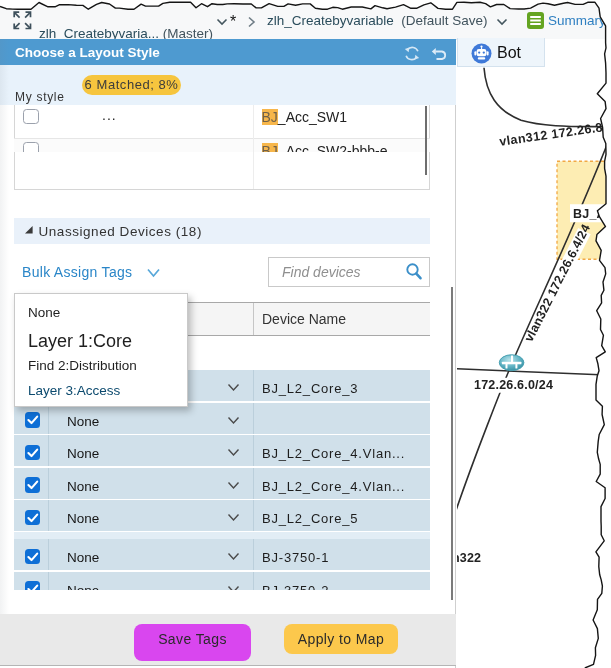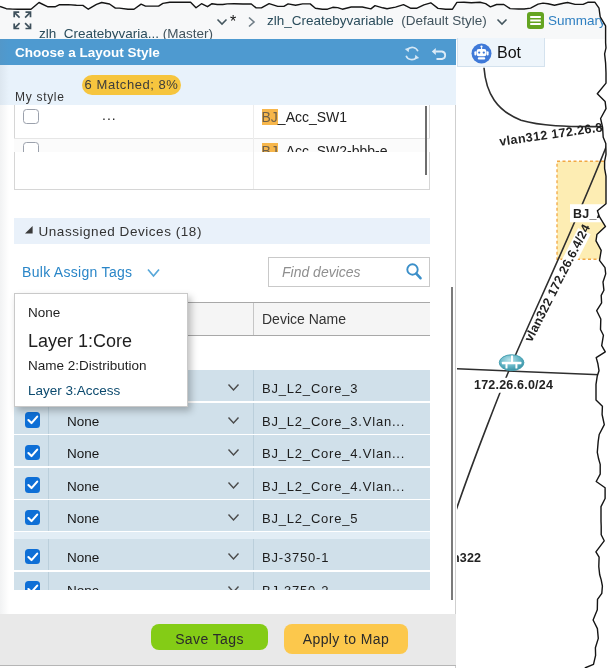--- a/index.html
+++ b/index.html
@@ -23,21 +23,21 @@
   </g>
 </svg>
 <div class="abs" style="left:39px;top:13px;font-size:13.5px;color:#2b4d5c;white-space:pre;margin-top:13px;">zlh_Createbyvaria... <span style="color:#41535d">(Master)</span></div>
 <svg class="abs" style="left:216px;top:18px" width="12" height="8" viewBox="0 0 12 8">
     <polyline points="1.5,1.5 6,6 10.5,1.5" stroke="#44565f" stroke-width="1.6" fill="none"></polyline>
   </svg>
 <div class="abs" style="left:230px;top:13px;font-size:16px;color:#111;">*</div>
 <svg class="abs" style="left:247px;top:16px" width="9" height="12" viewBox="0 0 9 12">
     <polyline points="2,1.5 7,6 2,10.5" stroke="#6f7d86" stroke-width="1.6" fill="none"></polyline>
   </svg>
-<div class="abs" style="left:267px;top:13px;font-size:13.5px;color:#2b4d5c;white-space:pre;">zlh_Createbyvariable  <span style="color:#41535d">(Default Style)</span></div>
+<div class="abs" style="left:267px;top:13px;font-size:13.5px;color:#2b4d5c;white-space:pre;">zlh_Createbyvariable  <span style="color:#41535d">(Default Save)</span></div>
 <svg class="abs" style="left:496px;top:18px" width="12" height="8" viewBox="0 0 12 8">
     <polyline points="1.5,1.5 6,6 10.5,1.5" stroke="#44565f" stroke-width="1.6" fill="none"></polyline>
   </svg>
 <div class="abs" style="left:527px;top:11.5px;width:17px;height:17px;border-radius:3px;background:#64a421;"></div>
 <svg class="abs" style="left:527px;top:11.5px" width="17" height="17" viewBox="0 0 17 17">
   <g stroke="#fff" stroke-width="2">
       <line x1="3.2" y1="5" x2="13.8" y2="5"></line>
       <line x1="3.2" y1="8.5" x2="13.8" y2="8.5"></line>
       <line x1="3.2" y1="12" x2="13.8" y2="12"></line>
     </g>
@@ -169,21 +169,20 @@
       <div class="abs" style="left:239px;top:0;width:1px;height:31.2px;background:rgba(150,175,192,0.35);"></div>
       <div class="abs" style="left:10.5px;top:9.5px;width:15.5px;height:15.5px;border-radius:3.5px;background:#0e6fd6;">
         <svg width="15.5" height="15.5" viewBox="0 0 15.5 15.5" style="position:absolute;left:0;top:0;">
           <polyline points="3.4,8.0 6.5,11.1 12.2,4.6" stroke="#fff" stroke-width="2.1" fill="none" stroke-linecap="round" stroke-linejoin="round"></polyline>
         </svg>
       </div>
       <div class="abs" style="left:53px;top:11px;font-size:13.5px;color:#161616;">None</div>
       <svg class="abs" style="left:213px;top:13px" width="13" height="9" viewBox="0 0 13 9">
         <polyline points="1.5,1.5 6.5,7 11.5,1.5" stroke="#4a4a4a" stroke-width="1.4" fill="none"></polyline>
       </svg>
-      <div class="abs" style="left:248px;top:11px;font-size:13px;letter-spacing:0.8px;color:#1d1d1d;">BJ_L2_Core_3.Vlan...</div>
     </div>
     <div class="abs" style="left:0;top:98.8px;width:416px;height:31.2px;background:#d0e0ea;">
       <div class="abs" style="left:34px;top:0;width:1px;height:31.2px;background:rgba(150,175,192,0.35);"></div>
       <div class="abs" style="left:239px;top:0;width:1px;height:31.2px;background:rgba(150,175,192,0.35);"></div>
       <div class="abs" style="left:10.5px;top:9.5px;width:15.5px;height:15.5px;border-radius:3.5px;background:#0e6fd6;">
         <svg width="15.5" height="15.5" viewBox="0 0 15.5 15.5" style="position:absolute;left:0;top:0;">
           <polyline points="3.4,8.0 6.5,11.1 12.2,4.6" stroke="#fff" stroke-width="2.1" fill="none" stroke-linecap="round" stroke-linejoin="round"></polyline>
         </svg>
       </div>
       <div class="abs" style="left:53px;top:11px;font-size:13.5px;color:#161616;">None</div>
@@ -246,25 +245,25 @@
       <svg class="abs" style="left:213px;top:13px" width="13" height="9" viewBox="0 0 13 9">
         <polyline points="1.5,1.5 6.5,7 11.5,1.5" stroke="#4a4a4a" stroke-width="1.4" fill="none"></polyline>
       </svg>
       <div class="abs" style="left:248px;top:11px;font-size:13px;letter-spacing:0.8px;color:#1d1d1d;">BJ-3750-2</div>
     </div>
   </div>
 
 <div class="abs" style="left:14px;top:293px;width:173.5px;height:114px;background:#fff;border:1px solid #c9c9c9;box-shadow:3px 4px 7px rgba(0,0,0,0.25);box-sizing:border-box;"></div>
 <div class="abs" style="left:28px;top:304.5px;font-size:13.5px;color:#1f1f1f;">None</div>
 <div class="abs" style="left:28px;top:331px;font-size:18px;color:#1f1f1f;">Layer 1:Core</div>
-<div class="abs" style="left:28px;top:357.5px;font-size:13.5px;color:#1f1f1f;">Name 2:Distribution</div>
+<div class="abs" style="left:28px;top:357.5px;font-size:13.5px;color:#1f1f1f;">Find 2:Distribution</div>
 <div class="abs" style="left:28px;top:382.5px;font-size:13.5px;color:#0c4a6e;">Layer 3:Access</div>
 
 <div class="abs" style="left:450.5px;top:287px;width:2.5px;height:313px;background:#7b7b7b;"></div>
 
 <div class="abs" style="left:0;top:614px;width:456px;height:52px;background:#e9e9e9;border-bottom:1px solid #b5b5b5;box-sizing:border-box;"></div>
-<div class="abs" style="left:151px;top:624px;width:117px;height:26px;border-radius:8px;background:#84cc16;text-align:center;line-height:30px;font-size:14px;letter-spacing:0.4px;color:#2b2b2b;">Save Tags</div>
-<div class="abs" style="left:284px;top:624px;width:124px;height:30px;border-radius:8px;background:#fcc84c;text-align:center;line-height:30px;font-size:14px;letter-spacing:0.4px;color:#2b2b2b;">Apply to Map</div>
+<div class="abs" style="left:134px;top:624px;width:117px;height:37px;border-radius:8px;background:#d946ef;text-align:center;line-height:30px;font-size:14px;letter-spacing:0.4px;color:#2b2b2b;">Save Tags</div>
+<div class="abs" style="left:284px;top:624px;width:114px;height:30px;border-radius:8px;background:#fcc84c;text-align:center;line-height:30px;font-size:14px;letter-spacing:0.4px;color:#2b2b2b;">Apply to Map</div>
 
 <svg class="abs" style="left:0;top:0;z-index:50;pointer-events:none;" width="611" height="668" viewBox="0 0 611 668">
   <path id="tornfill" d="M0,6.5 L6.3,8.7 L12.6,9.1 L17.5,9.2 L25.5,9.2 L31.0,9.2 L39.0,2.5 L48.0,6.8 L55.0,6.8 L59.1,4.8 L64.1,4.8 L68.2,4.6 L76.4,5.2 L82.9,5.4 L88.3,9.2 L96.5,4.4 L101.7,2.5 L109.5,4.0 L115.4,8.1 L119.4,8.1 L128.0,9.2 L134.0,9.2 L141.1,4.1 L145.5,6.1 L153.3,6.1 L158.6,6.1 L162.9,3.4 L169.7,2.2 L177.3,2.2 L184.5,2.2 L190.6,2.2 L196.0,7.8 L201.5,3.7 L207.5,6.7 L212.0,3.7 L217.3,4.5 L222.8,4.5 L227.2,3.9 L234.2,3.7 L243.0,4.0 L251.3,4.0 L256.1,7.9 L261.4,7.9 L269.1,3.6 L277.8,6.4 L283.9,6.4 L288.1,3.9 L295.6,5.3 L302.6,3.9 L310.2,3.9 L315.4,8.2 L322.4,9.2 L327.5,9.2 L332.8,7.3 L337.7,7.6 L342.3,9.2 L351.2,7.0 L358.2,7.0 L362.3,7.0 L370.9,8.9 L375.0,5.6 L382.7,7.8 L387.0,8.8 L395.5,7.1 L403.5,4.7 L410.9,8.3 L417.0,8.2 L423.9,4.9 L430.8,2.8 L438.0,8.4 L445.6,9.2 L452.5,9.2 L456.9,2.4 L464.0,2.2 L471.4,2.7 L480.0,2.2 L485.6,3.6 L490.4,6.8 L496.6,4.5 L503.9,4.5 L510.1,8.6 L518.5,9.0 L524.1,9.0 L530.6,8.1 L538.1,4.1 L543.0,3.1 L548.0,3.7 L554.5,5.2 L563.4,3.3 L567.6,2.5 L575.1,4.4 L583.1,4.4 L587.7,2.3 L595,2.3 L599.0,8.1 L600.2,16.9 L605.6,25.9 L605.6,35.0 L605.6,42.8 L606,47.9 L604.6,53.9 L605.6,63.1 L606,72.7 L606,83.1 L597.3,93.7 L605.1,101.4 L606,108.7 L600.6,118.5 L602.6,127.4 L603.2,137.3 L605.8,143.6 L606,154.4 L604.6,161.3 L604.6,168.4 L606,176.1 L606,184.0 L606,193.9 L606,203.7 L597.4,210.7 L599.4,216.6 L605.5,226.6 L596.9,234.6 L596,240.9 L601.2,250.3 L599.5,260.3 L605.0,267.6 L605.7,273.9 L603.0,282.0 L603.9,290.2 L601.2,295.4 L601.6,302.8 L596.7,310.7 L600.8,319.0 L600.5,329.5 L603.4,335.3 L601.7,345.7 L605.3,351.8 L596.2,357.6 L597.9,363.8 L599.0,370.7 L597.2,376.3 L596,384.4 L596,392.6 L596,400.1 L602.4,406.3 L602.1,414.5 L604.3,424.6 L599.2,434.5 L598.2,441.4 L597.3,452.3 L598.6,458.8 L600.2,464.4 L600.2,474.1 L596.2,481.5 L605.1,487.7 L605.1,498.5 L601.0,506.6 L601.0,515.7 L601.0,521.1 L601.2,526.3 L601.2,534.7 L604.2,540.8 L595.9,551.8 L599.1,557.2 L598.8,566.7 L599.7,574.8 L601.2,579.9 L602.4,586.0 L601.8,593.4 L597.5,599.4 L597.3,609.8 L593.1,620.0 L597.4,628.6 L598.3,638.4 L595.4,647.8 L595.6,655.3 L593.5,664.4 L584.8,668 L611,668 L611,0 L0,0 Z" fill="#ffffff" stroke="none"></path>
   <path id="tornline" d="M0,6.5 L6.3,8.7 L12.6,9.1 L17.5,9.2 L25.5,9.2 L31.0,9.2 L39.0,2.5 L48.0,6.8 L55.0,6.8 L59.1,4.8 L64.1,4.8 L68.2,4.6 L76.4,5.2 L82.9,5.4 L88.3,9.2 L96.5,4.4 L101.7,2.5 L109.5,4.0 L115.4,8.1 L119.4,8.1 L128.0,9.2 L134.0,9.2 L141.1,4.1 L145.5,6.1 L153.3,6.1 L158.6,6.1 L162.9,3.4 L169.7,2.2 L177.3,2.2 L184.5,2.2 L190.6,2.2 L196.0,7.8 L201.5,3.7 L207.5,6.7 L212.0,3.7 L217.3,4.5 L222.8,4.5 L227.2,3.9 L234.2,3.7 L243.0,4.0 L251.3,4.0 L256.1,7.9 L261.4,7.9 L269.1,3.6 L277.8,6.4 L283.9,6.4 L288.1,3.9 L295.6,5.3 L302.6,3.9 L310.2,3.9 L315.4,8.2 L322.4,9.2 L327.5,9.2 L332.8,7.3 L337.7,7.6 L342.3,9.2 L351.2,7.0 L358.2,7.0 L362.3,7.0 L370.9,8.9 L375.0,5.6 L382.7,7.8 L387.0,8.8 L395.5,7.1 L403.5,4.7 L410.9,8.3 L417.0,8.2 L423.9,4.9 L430.8,2.8 L438.0,8.4 L445.6,9.2 L452.5,9.2 L456.9,2.4 L464.0,2.2 L471.4,2.7 L480.0,2.2 L485.6,3.6 L490.4,6.8 L496.6,4.5 L503.9,4.5 L510.1,8.6 L518.5,9.0 L524.1,9.0 L530.6,8.1 L538.1,4.1 L543.0,3.1 L548.0,3.7 L554.5,5.2 L563.4,3.3 L567.6,2.5 L575.1,4.4 L583.1,4.4 L587.7,2.3 L595,2.3 L599.0,8.1 L600.2,16.9 L605.6,25.9 L605.6,35.0 L605.6,42.8 L606,47.9 L604.6,53.9 L605.6,63.1 L606,72.7 L606,83.1 L597.3,93.7 L605.1,101.4 L606,108.7 L600.6,118.5 L602.6,127.4 L603.2,137.3 L605.8,143.6 L606,154.4 L604.6,161.3 L604.6,168.4 L606,176.1 L606,184.0 L606,193.9 L606,203.7 L597.4,210.7 L599.4,216.6 L605.5,226.6 L596.9,234.6 L596,240.9 L601.2,250.3 L599.5,260.3 L605.0,267.6 L605.7,273.9 L603.0,282.0 L603.9,290.2 L601.2,295.4 L601.6,302.8 L596.7,310.7 L600.8,319.0 L600.5,329.5 L603.4,335.3 L601.7,345.7 L605.3,351.8 L596.2,357.6 L597.9,363.8 L599.0,370.7 L597.2,376.3 L596,384.4 L596,392.6 L596,400.1 L602.4,406.3 L602.1,414.5 L604.3,424.6 L599.2,434.5 L598.2,441.4 L597.3,452.3 L598.6,458.8 L600.2,464.4 L600.2,474.1 L596.2,481.5 L605.1,487.7 L605.1,498.5 L601.0,506.6 L601.0,515.7 L601.0,521.1 L601.2,526.3 L601.2,534.7 L604.2,540.8 L595.9,551.8 L599.1,557.2 L598.8,566.7 L599.7,574.8 L601.2,579.9 L602.4,586.0 L601.8,593.4 L597.5,599.4 L597.3,609.8 L593.1,620.0 L597.4,628.6 L598.3,638.4 L595.4,647.8 L595.6,655.3 L593.5,664.4 L584.8,668" fill="none" stroke="#151515" stroke-width="1.4" stroke-linejoin="round"></path>
 </svg>
 
 </body></html>

